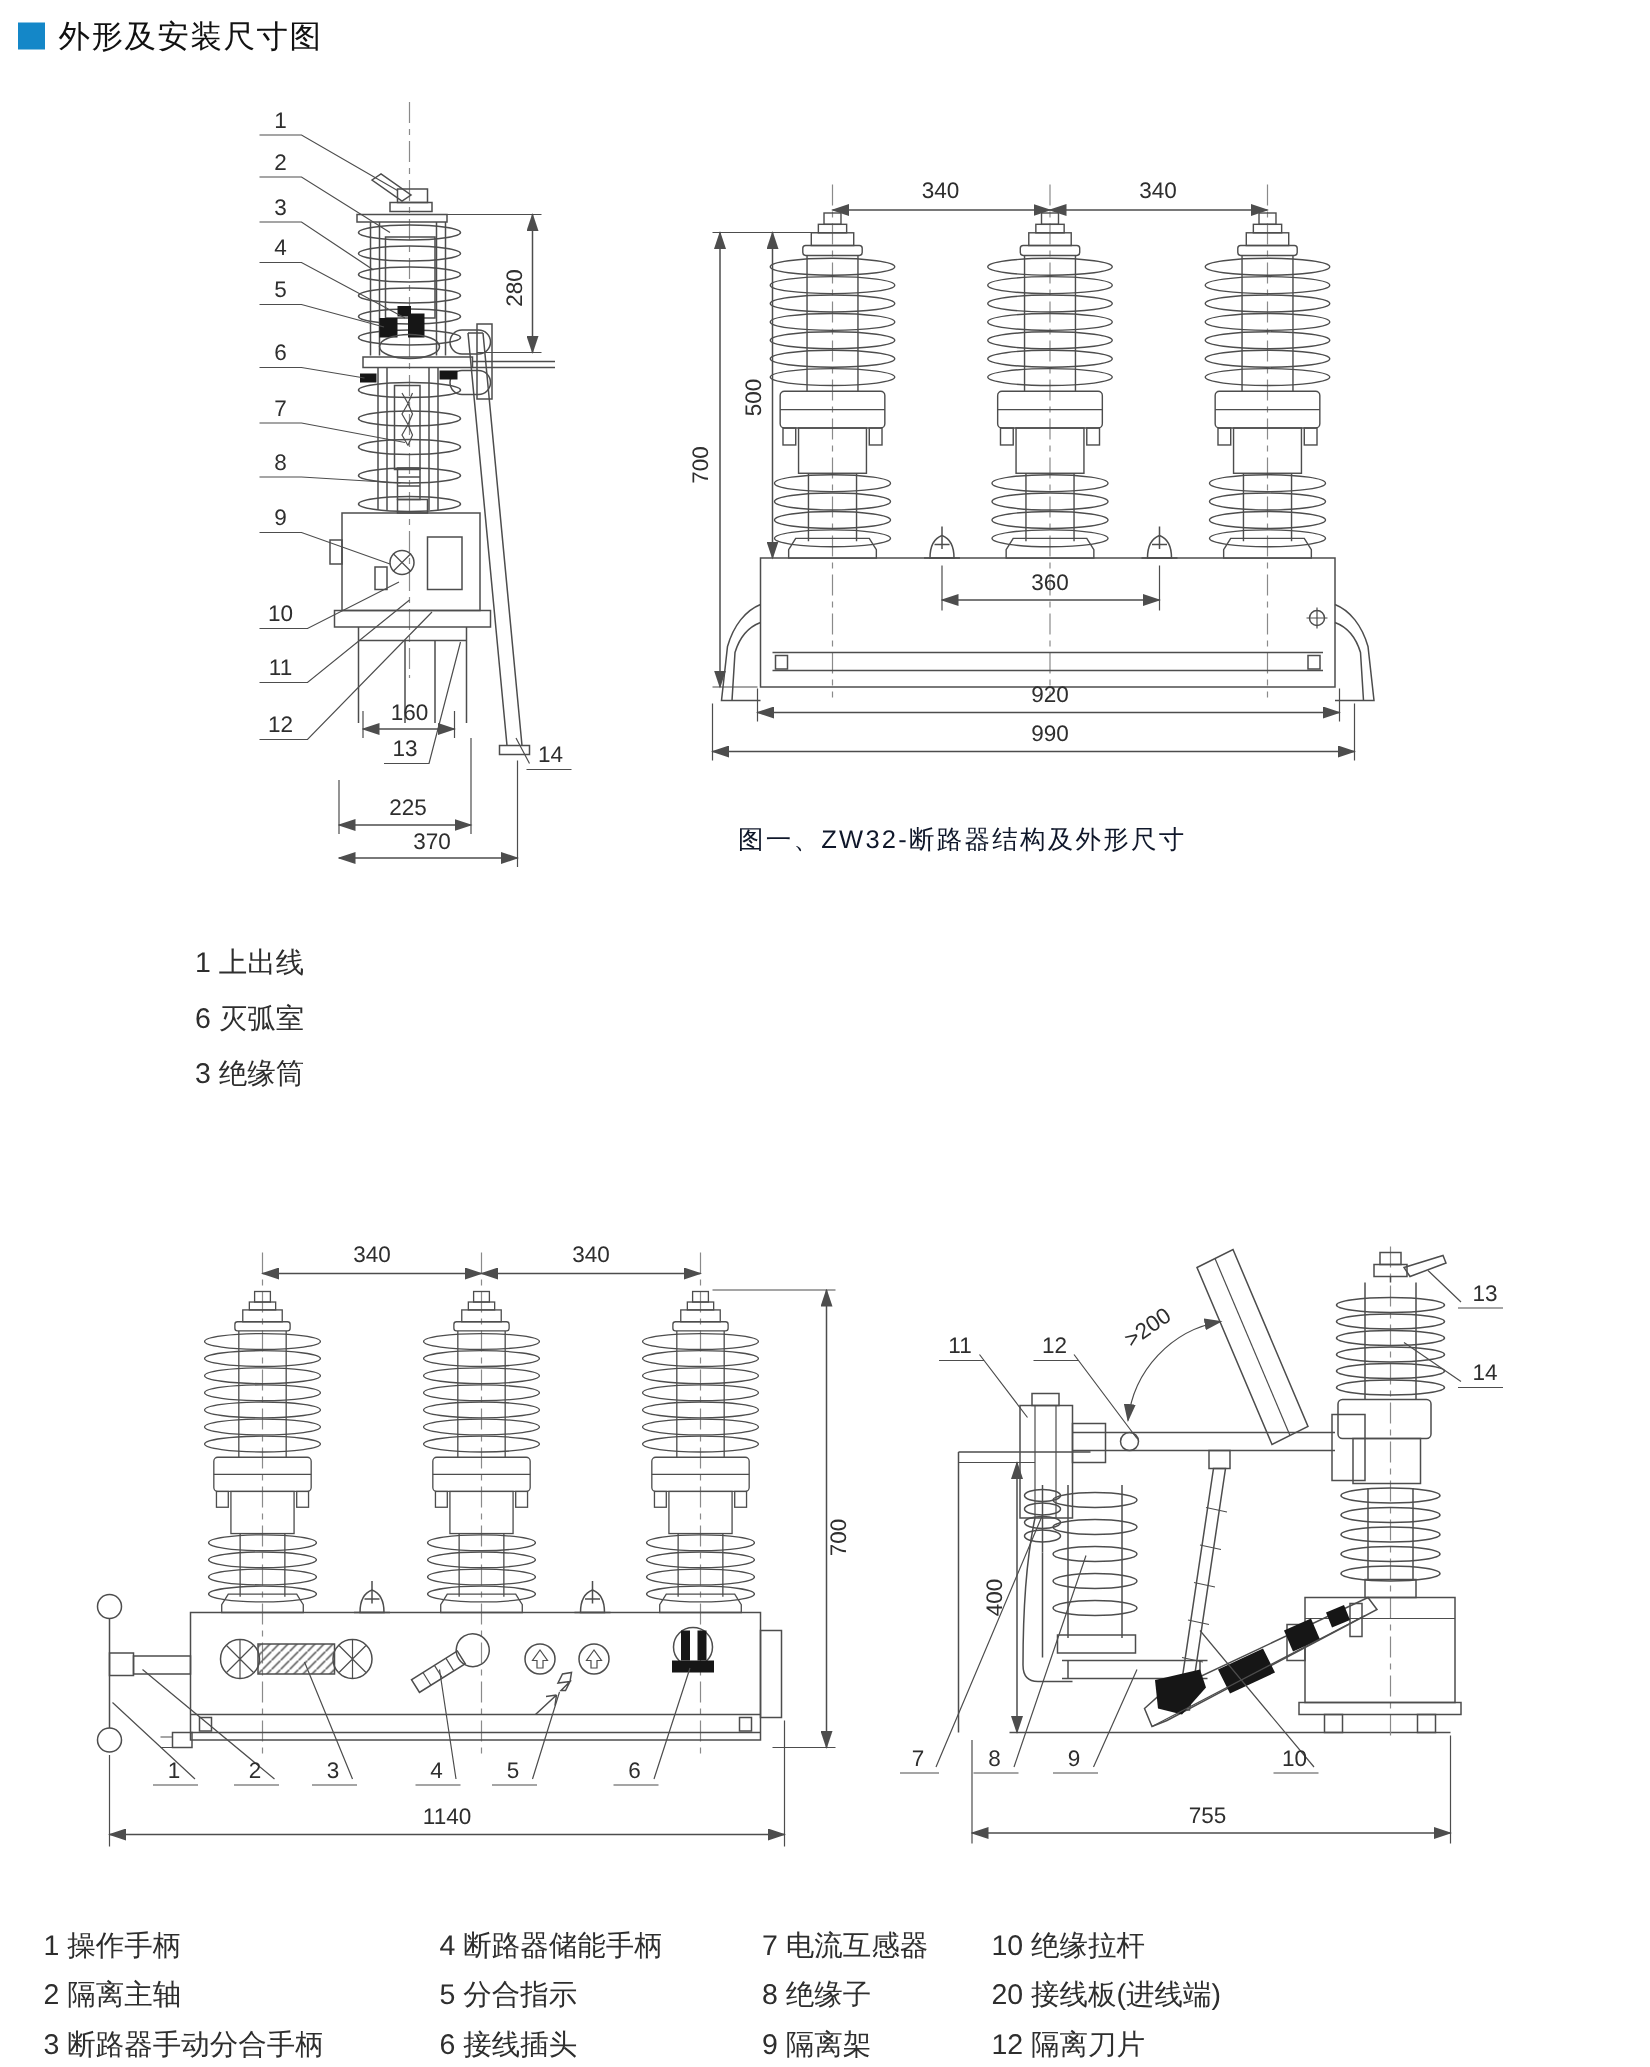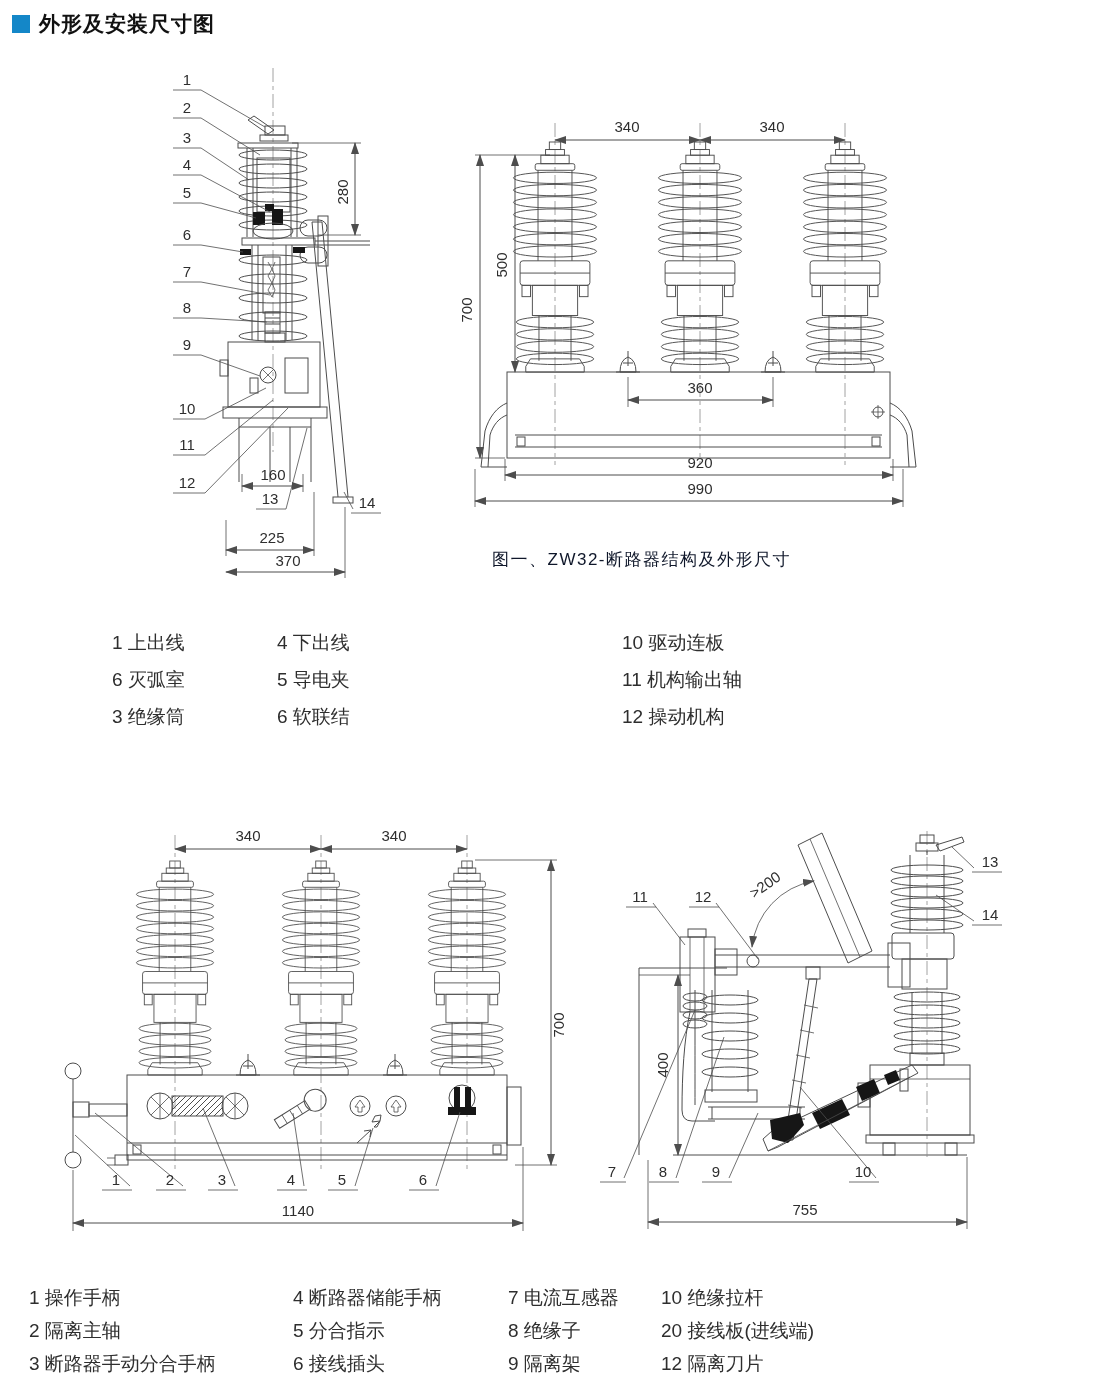--- a/index.html
+++ b/index.html
@@ -1,20 +1,20 @@
 <!DOCTYPE html>
 <html><head>
 <meta charset="utf-8">
 <style>
   html,body{margin:0;padding:0;background:#fff;}
   .canvas{position:relative;width:1100px;height:1378px;background:#ffffff;overflow:hidden;
           font-family:"Liberation Sans",sans-serif;color:#222;}
   .hdr{position:absolute;left:12px;top:10px;display:flex;align-items:center;gap:9px;}
   .hdr .sq{width:18px;height:18px;background:#1487c8;}
-  .hdr .ttl{font-size:21px;font-weight:bold;color:#111;letter-spacing:1px;}
+  .hdr .ttl{font-size:21px;font-weight:normal;color:#111;letter-spacing:1px;}
   svg{position:absolute;overflow:visible;}
   svg text{fill:#2e2e2e;font-family:"Liberation Sans",sans-serif;}
   .ln{stroke:#4d4d4d;stroke-width:1;fill:none;}
   .lnT{stroke:#4d4d4d;stroke-width:0.8;fill:none;}
   .cl{stroke:#8a8a8a;stroke-width:0.8;fill:none;stroke-dasharray:14 4 4 4;}
   .blk{fill:#161616;stroke:none;}
   .dim{font-size:15px;}
   .co{font-size:15px;}
   .caption{position:absolute;left:492px;top:548px;font-size:17px;color:#0f172a;letter-spacing:1.5px;}
   .legend{position:absolute;font-size:19px;color:#2e2e2e;}
@@ -241,34 +241,24 @@
     <g>
       <path class="lnT" d="M20,354 V392 M448,354 V392"></path>
       <line class="ln" x1="20" y1="386" x2="448" y2="386" marker-start="url(#mA)" marker-end="url(#mA)"></line>
       <text class="dim" x="245" y="379" text-anchor="middle">990</text>
     </g>
   </svg>
 
   <div class="caption">图一、ZW32-断路器结构及外形尺寸</div>
 
   <div class="legend lg1" style="left:0;top:624px;width:1100px;height:120px;">
-    <div class="colm" style="left:112px">
+    <div class="colm" style="left:130px">
       <div>1 上出线</div>
       <div>6 灭弧室</div>
       <div>3 绝缘筒</div>
-    </div>
-    <div class="colm" style="left:277px">
-      <div>4 下出线</div>
-      <div>5 导电夹</div>
-      <div>6 软联结</div>
-    </div>
-    <div class="colm" style="left:622px">
-      <div>10 驱动连板</div>
-      <div>11 机构输出轴</div>
-      <div>12 操动机构</div>
     </div>
   </div>
 
   <svg style="left:55px;top:825px" width="545" height="420" viewBox="0 0 545 420">
     <line class="cl" x1="120" y1="10" x2="120" y2="345"></line>
     <line class="cl" x1="266" y1="10" x2="266" y2="345"></line>
     <line class="cl" x1="412" y1="10" x2="412" y2="345"></line>
 
     <g>
       <use href="#poleFront" transform="translate(120,36) scale(0.877)"></use>

